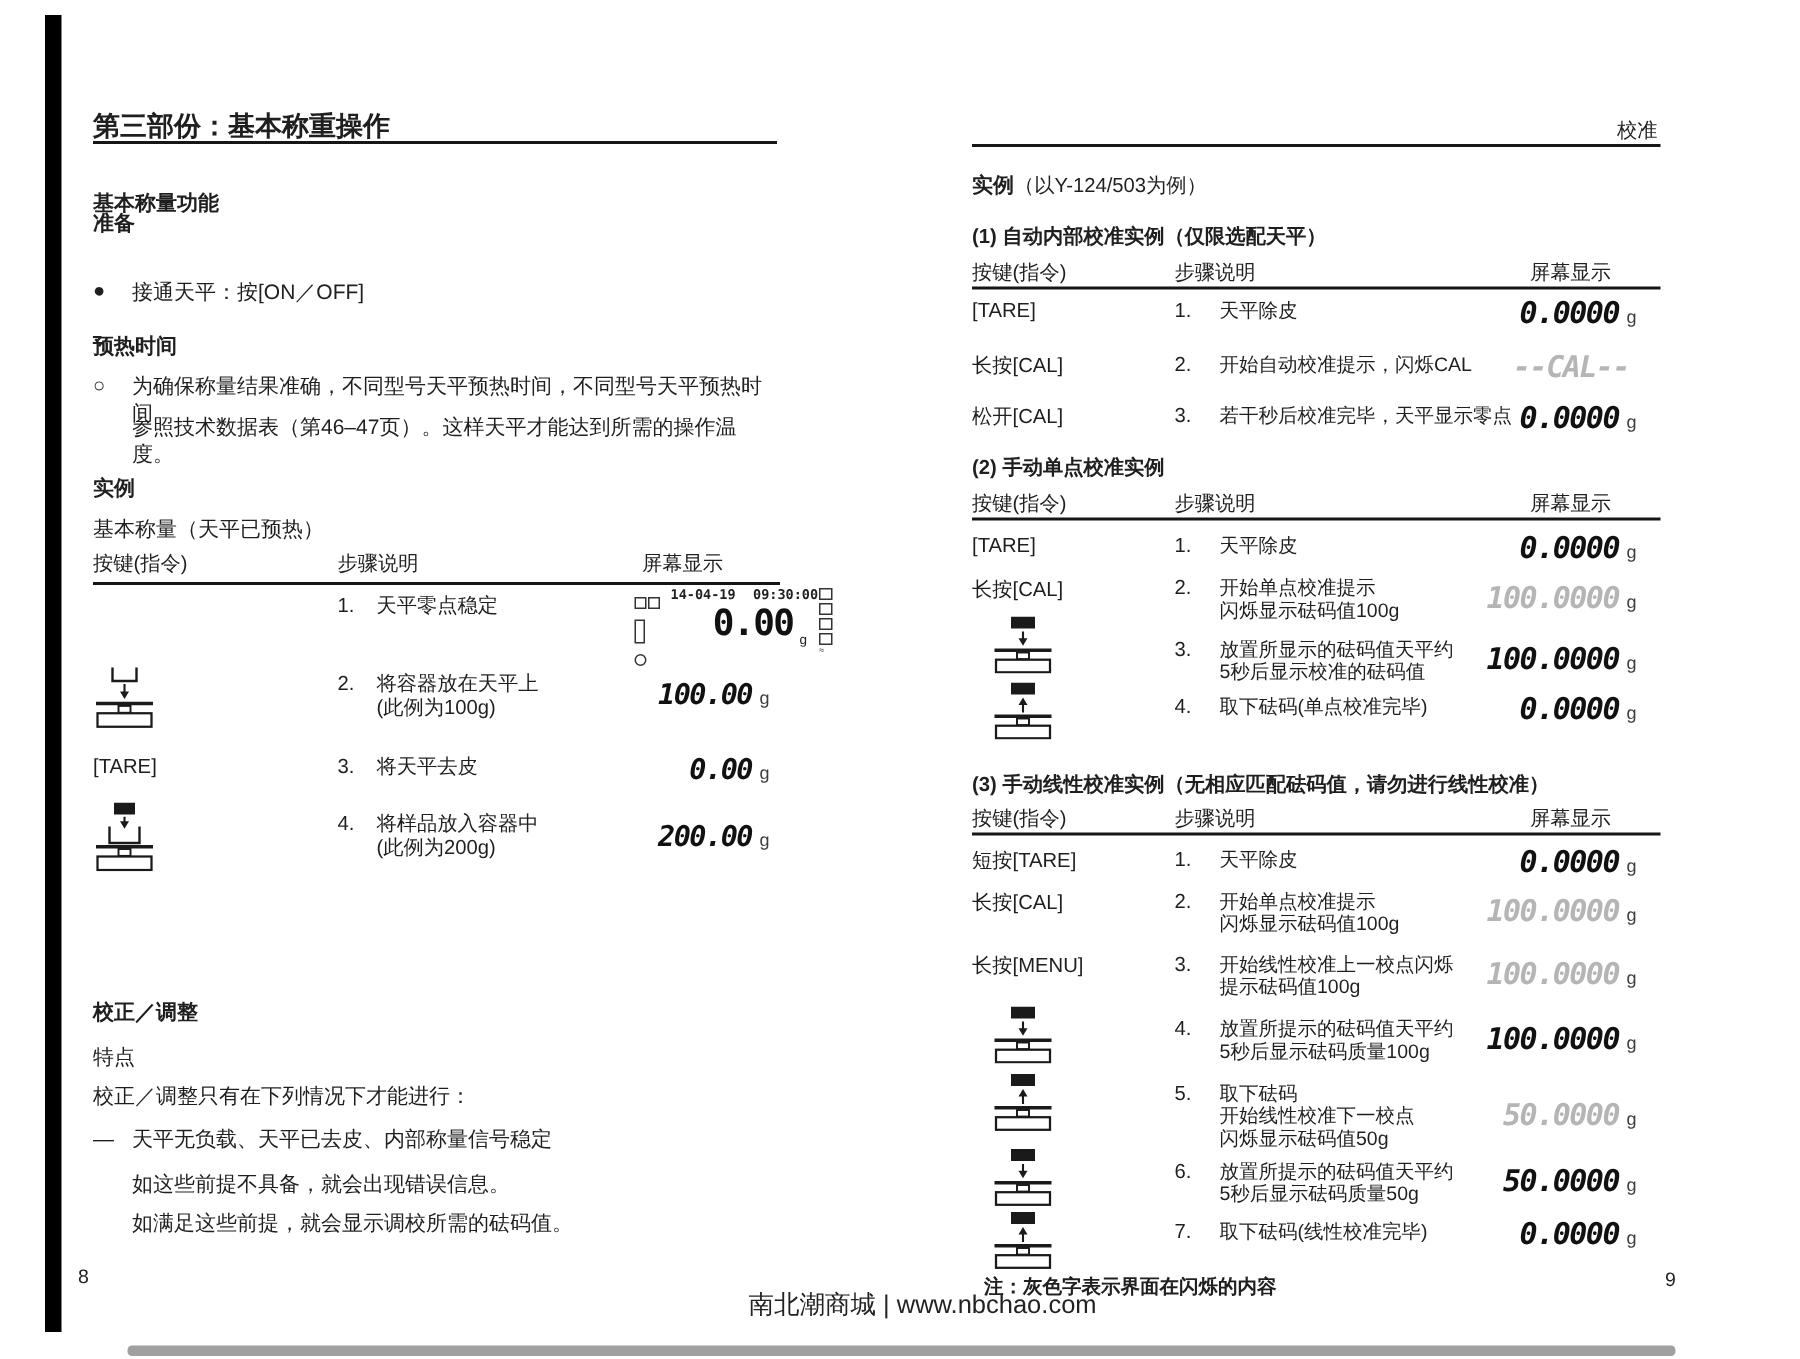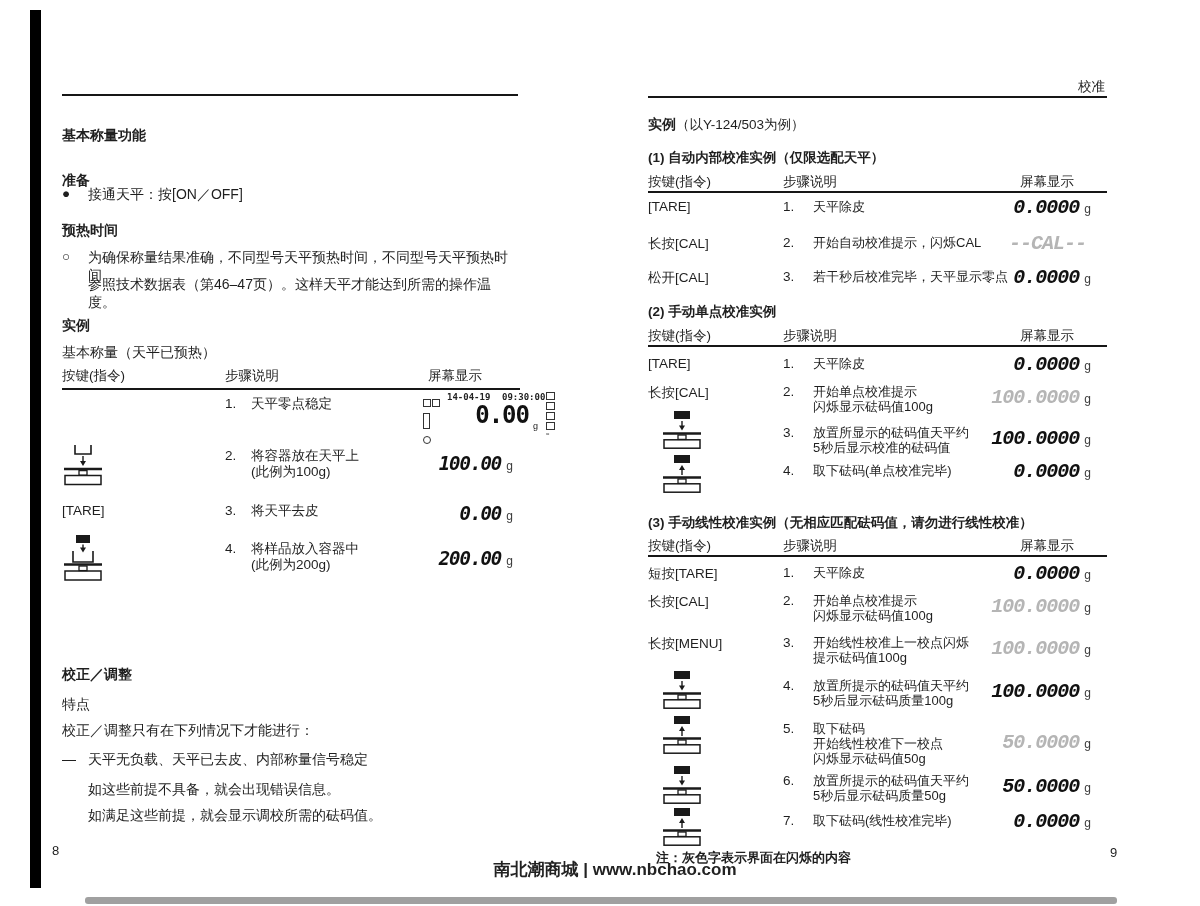--- a/index.html
+++ b/index.html
@@ -31,21 +31,21 @@
   .num{display:inline-block;width:26px;vertical-align:top;}
   .numr{display:inline-block;width:30px;vertical-align:top;}
   .lines{display:inline-block;vertical-align:top;}
   .ln{display:block;line-height:16px;}
   .lnr{display:block;line-height:15px;font-size:13px;}
   .v{position:absolute;top:-3px;white-space:nowrap;}
   .v-l{right:5px;}
   .v-r{right:16px;}
   .val{font-family:"DejaVu Sans Mono",monospace;font-style:italic;font-weight:700;
        font-size:19px;letter-spacing:-1px;color:#111;}
-  .valr{font-size:20px;font-family:Liberation Mono, monospace;}
+  .valr{font-size:20px;}
   .flash{color:#b5b5b5;}
   .gu{font-size:12px;color:#3c3c3c;margin-left:5px;font-style:normal;}
   .icon{position:absolute;}
   svg{display:block;}
   
   .lcd{position:absolute;width:132px;height:46px;}
   .lcd .ldate{position:absolute;left:24px;top:0;font:700 9px "DejaVu Sans Mono",monospace;color:#222;}
   .lcd .ltime{position:absolute;left:79px;top:0;font:700 9px "DejaVu Sans Mono",monospace;color:#222;}
   .lcd .lmain{position:absolute;left:38px;top:9px;width:68px;text-align:right;
        font:700 24px "DejaVu Sans Mono",monospace;letter-spacing:-1px;color:#111;}
@@ -54,35 +54,36 @@
   .lic .sq{display:inline-block;width:6px;height:6px;border:1px solid #333;margin-right:1px;}
   .lic .vb{display:block;width:5px;height:14px;border:1px solid #333;margin-top:2px;}
   .lic .ci{display:block;width:6px;height:6px;border:1px solid #333;border-radius:50%;margin-top:7px;}
   .ric{position:absolute;right:0;top:0;display:flex;flex-direction:column;gap:2px;}
   .ric .sq{width:7px;height:6px;border:1px solid #333;}
   .ric .zz{font-size:6px;color:#333;line-height:5px;}
   .bullet{position:absolute;left:0;}
   .ind{position:absolute;left:26px;}
   .pagenum{position:absolute;font-size:13px;}
   .watermark{position:absolute;left:430px;top:858px;width:370px;text-align:center;
-       font-size:17px;color:#222;font-weight:bold;}
+       font-size:17px;color:#222;}
   .note{position:absolute;font-size:13px;font-weight:700;}
 </style>
 </head>
 <body>
 
 <div id="page">
   <div class="scan-bar"></div>
   <div class="scan-shadow"></div>
 
   <div id="left-col">
+    <div class="abs h" style="top:72px;left:0;font-size:18px;">第三部份：基本称重操作</div>
     <div class="rule" style="top:94px;left:0;width:456px;"></div>
 
     <div class="abs h t14" style="top:127px;left:0;">基本称量功能</div>
-    <div class="abs h t14" style="top:172px;left:0;">准备</div>
+    <div class="abs h t14" style="top:140px;left:0;">准备</div>
 
     <div class="abs" style="top:186px;left:0;width:100%;">
       <span class="bullet t13">●</span>
       <span class="ind t14">接通天平：按[ON／OFF]</span>
     </div>
 
     <div class="abs h t14" style="top:222px;left:0;">预热时间</div>
     <div class="abs" style="top:249px;left:0;width:100%;">
       <span class="bullet t13">○</span>
       <span class="ind t14">为确保称量结果准确，不同型号天平预热时间，不同型号天平预热时间</span>

